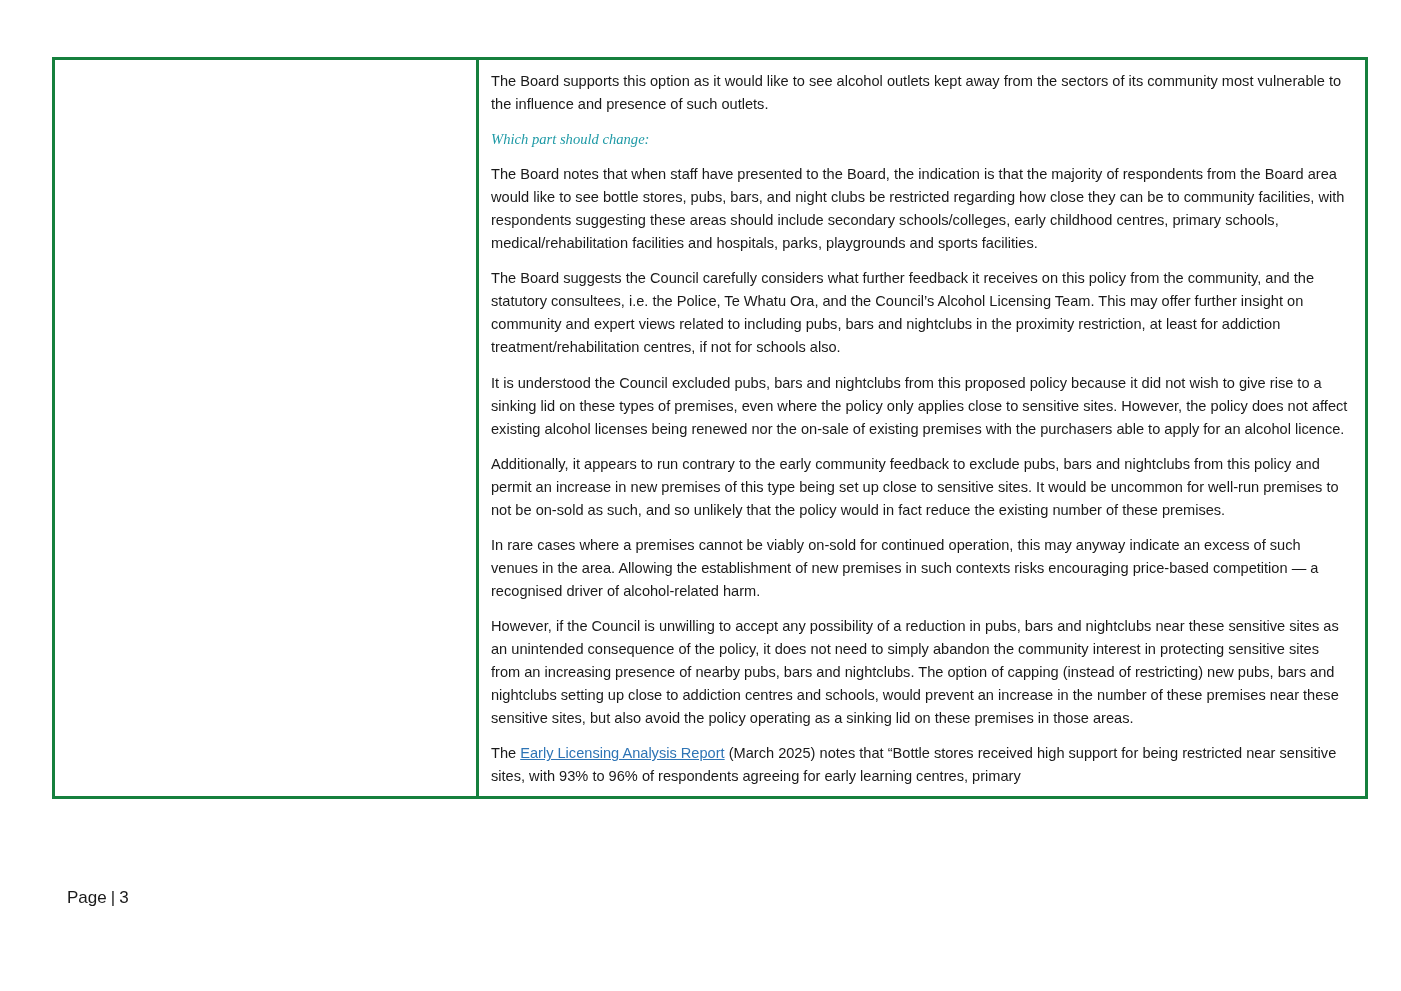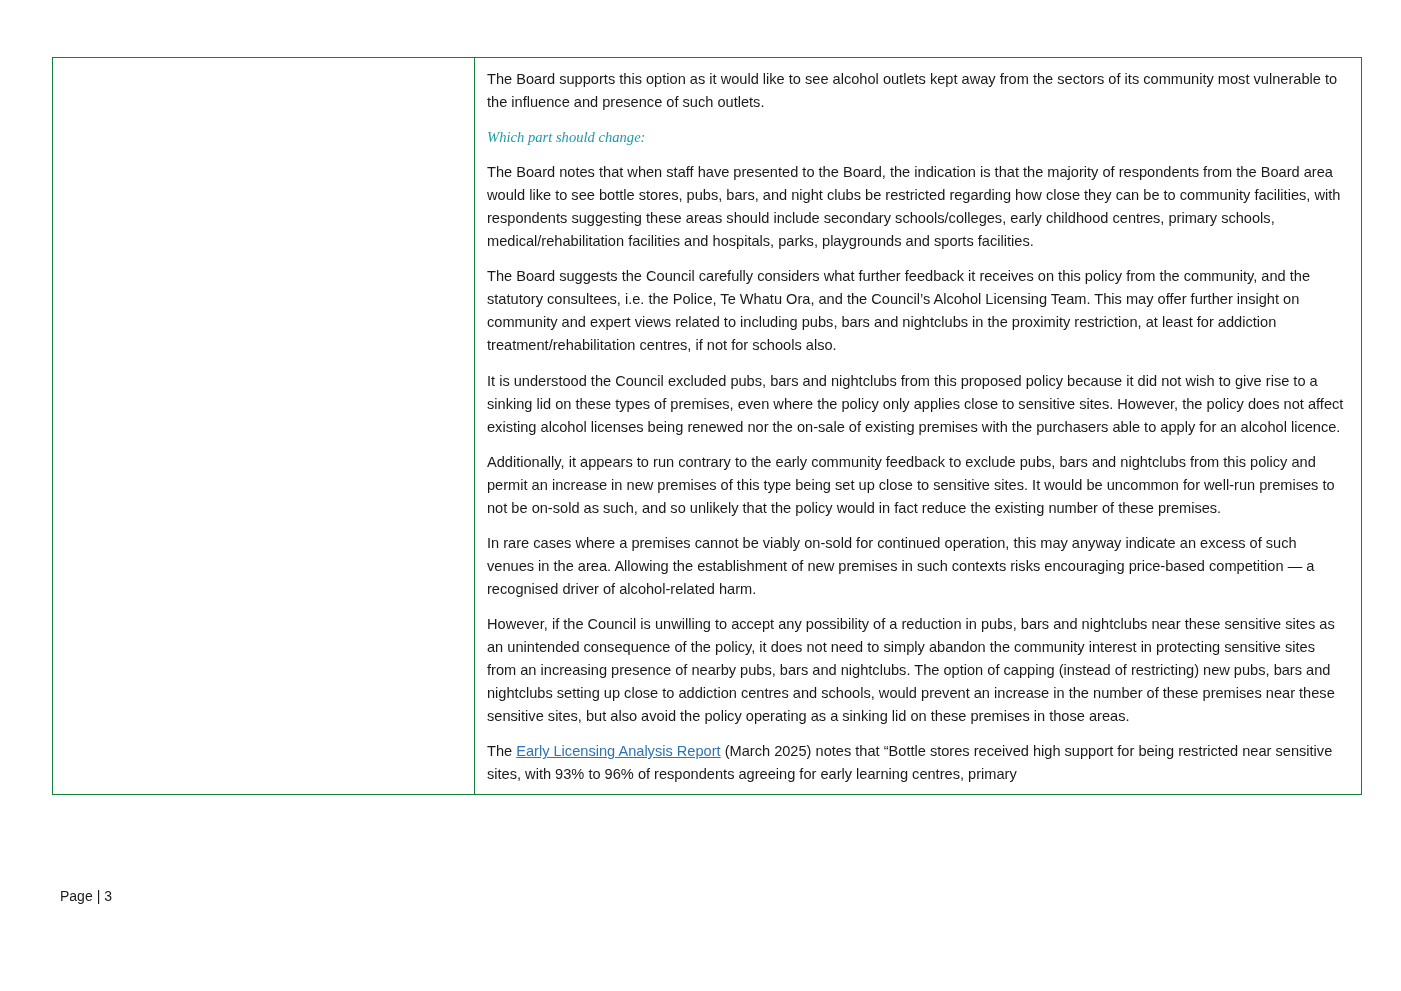--- a/index.html
+++ b/index.html
@@ -22,21 +22,21 @@
   }
   .doc-table {
     position: absolute;
     left: 52px;
     top: 57px;
     width: 1281px;
     border-collapse: collapse;
     table-layout: fixed;
   }
   .doc-table td {
-    border: 1px solid #15803d;
+    border: 3px solid #15803d;
     vertical-align: top;
     padding: 0;
   }
   td.col-left {
     width: 421px;
   }
   td.col-right {
     width: 858px;
     padding: 10px 16px 8px 12px;
   }
@@ -61,23 +61,23 @@
   a.doclink {
     color: #2e74b5;
     text-decoration: underline;
   }
   .clip-last {
     max-height: 54px;
     overflow: hidden;
   }
   .footer {
     position: absolute;
-    left: 60px;
+    left: 67px;
     top: 888px;
-    font-size: 14px;
+    font-size: 17px;
     color: #1a1a1a;
   }
   .footer .sep {
     padding: 0 4px;
   }
 </style>
 </head>
 <body>
 
 <div class="page">

